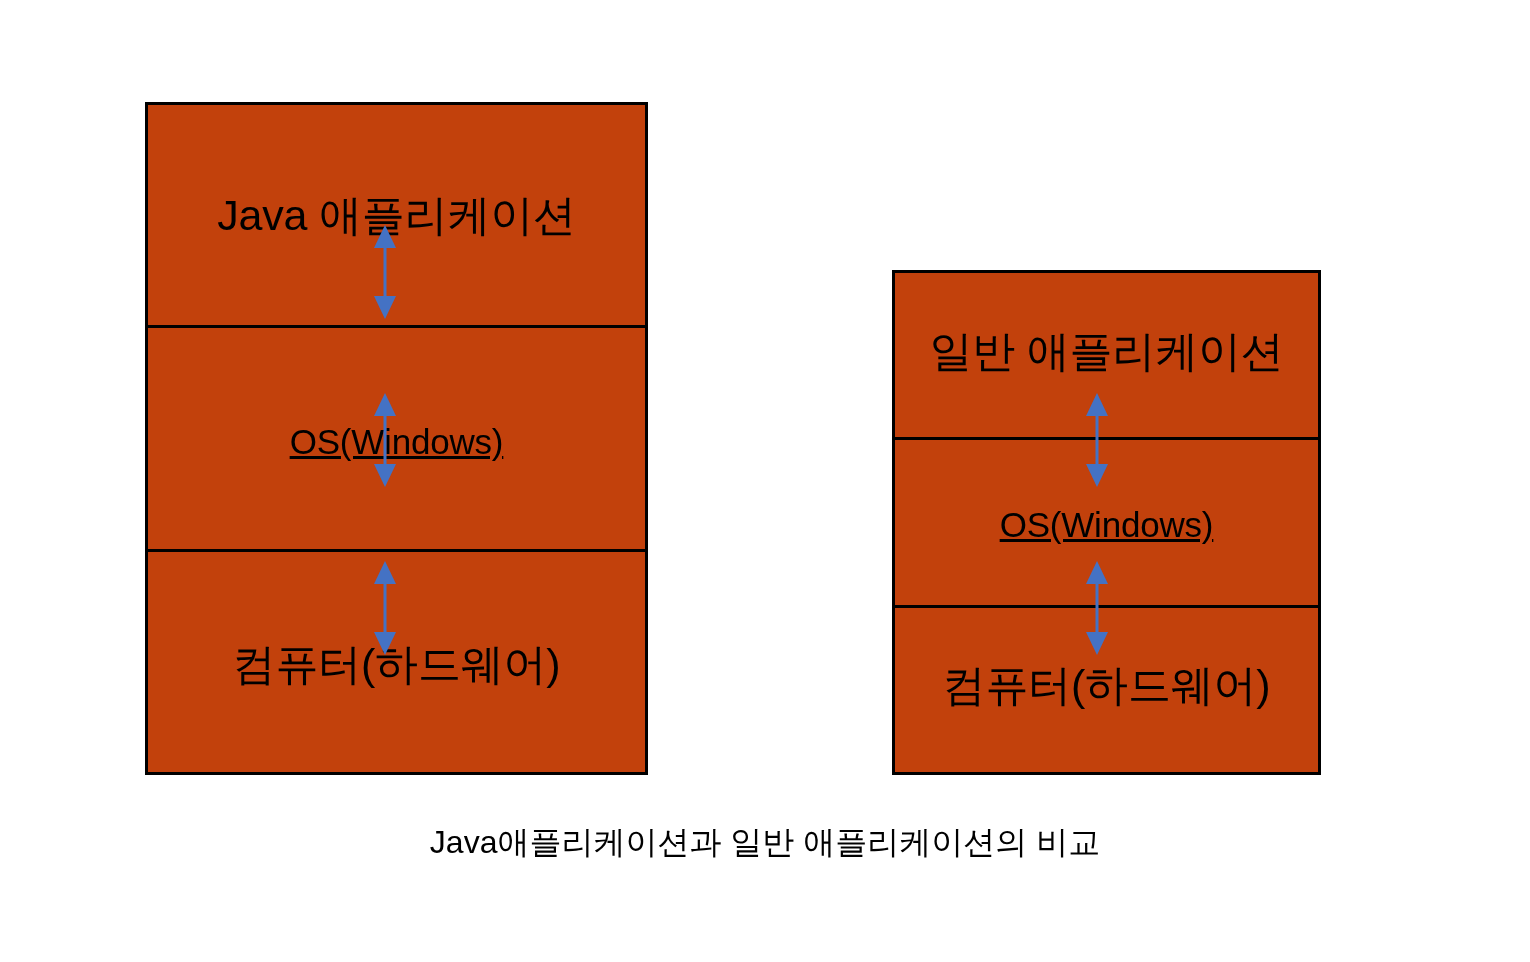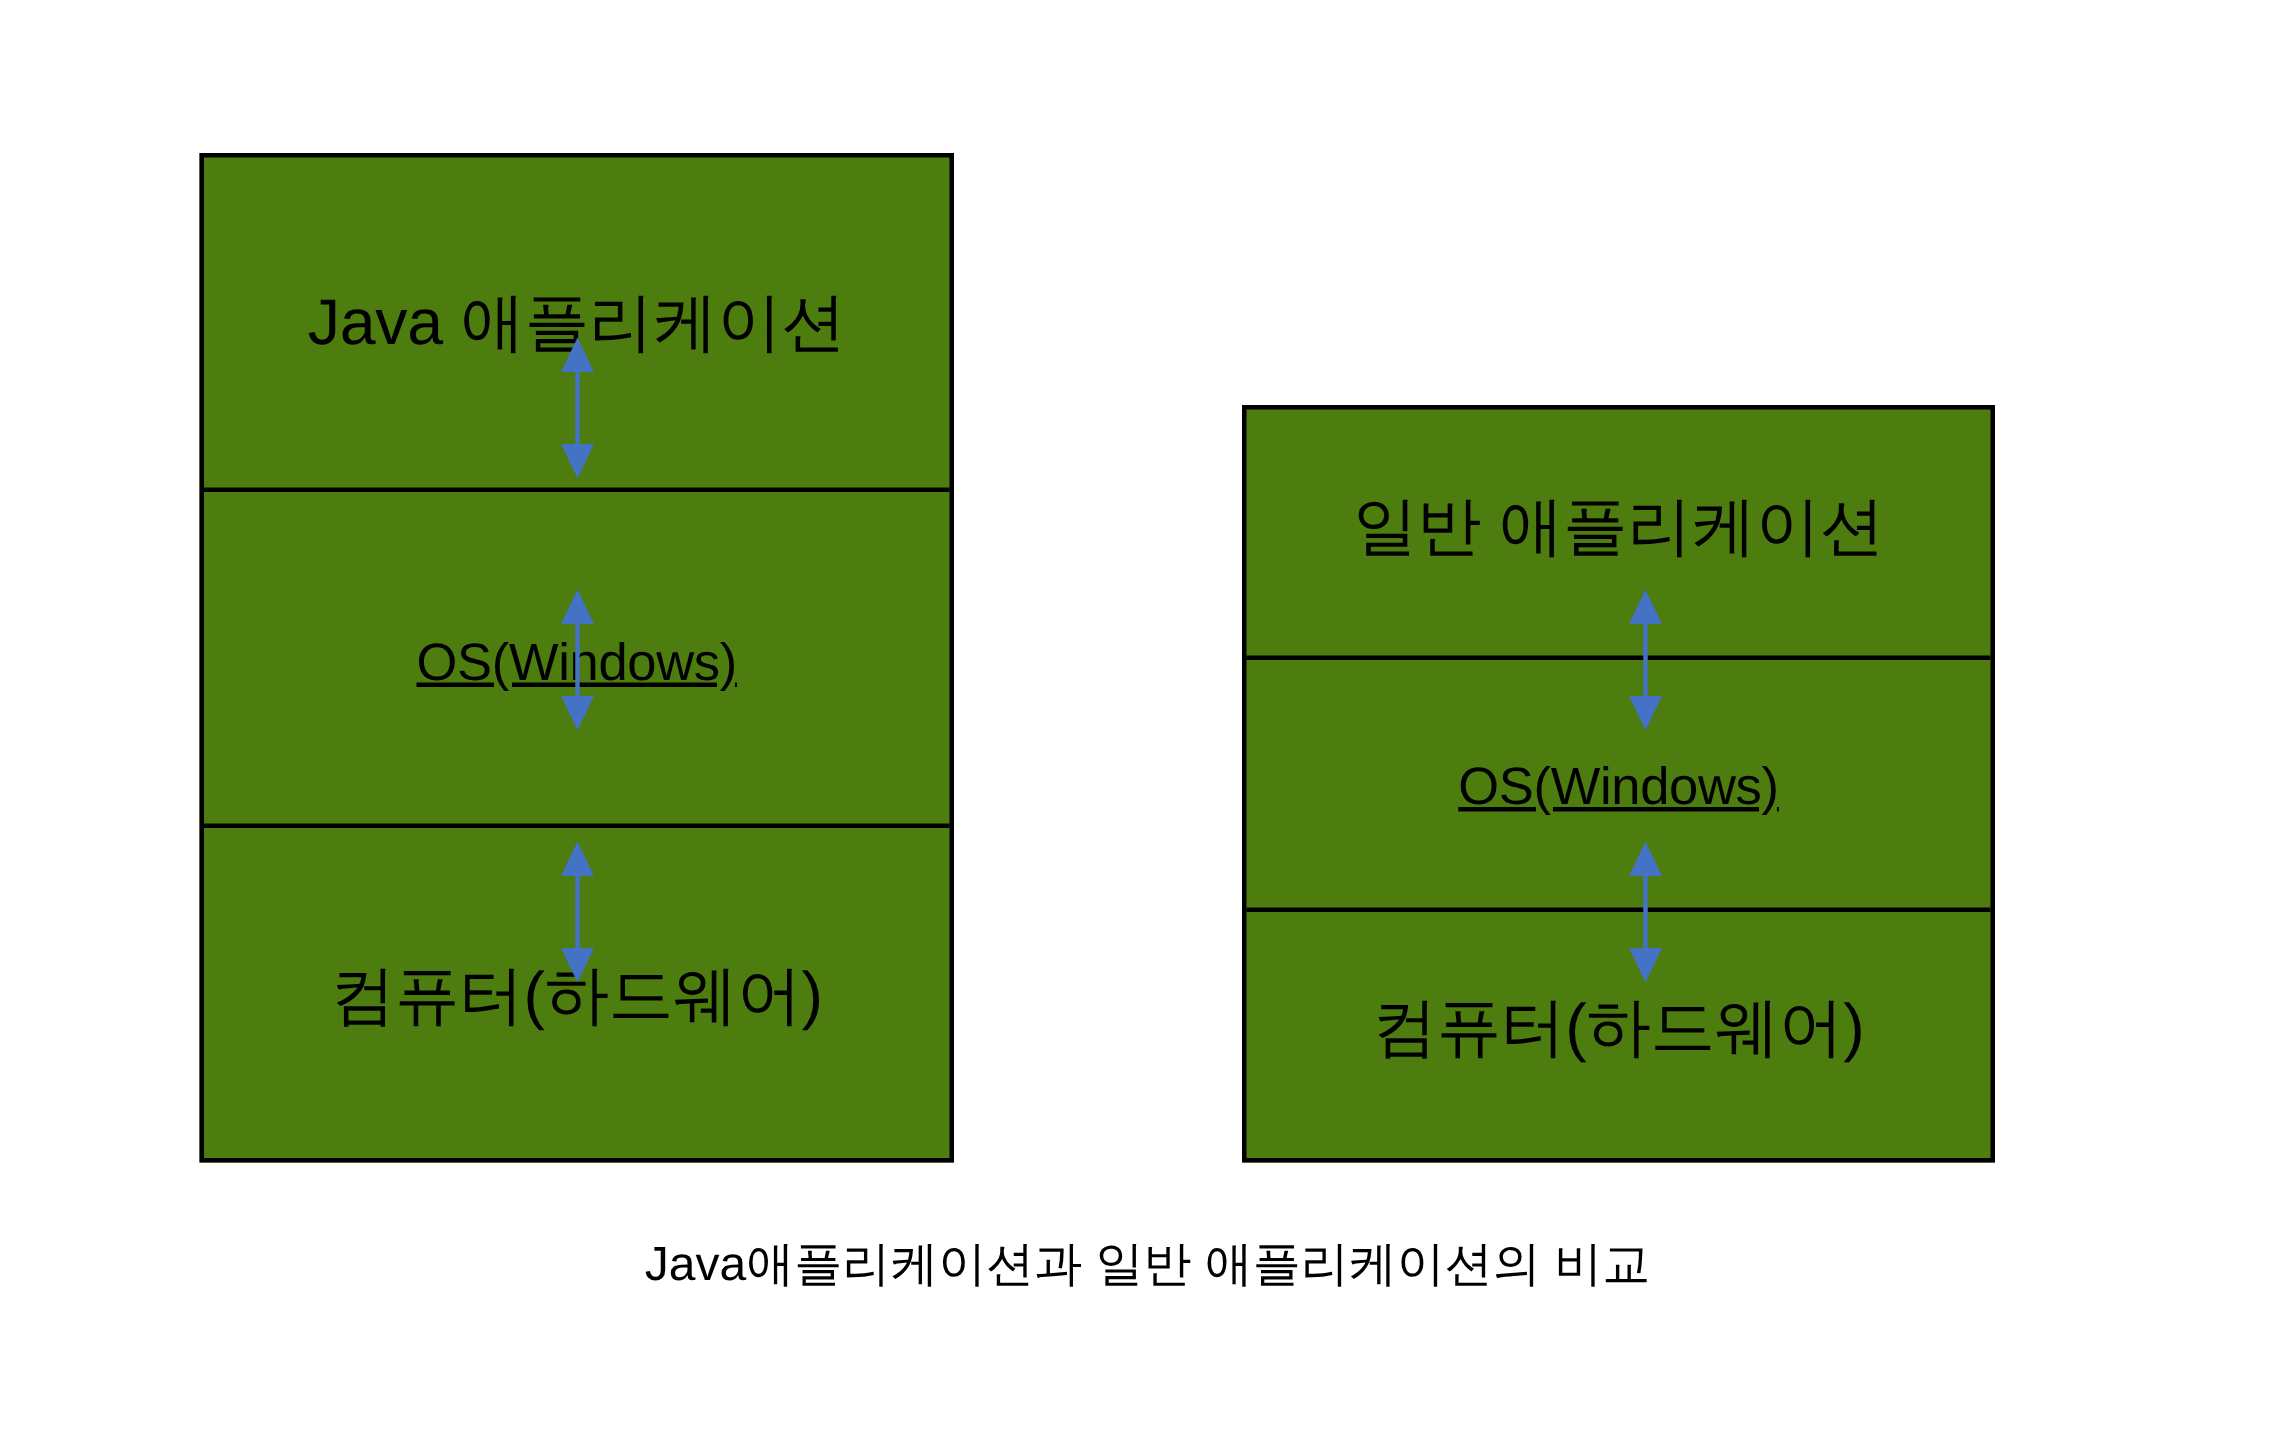--- a/index.html
+++ b/index.html
@@ -19,34 +19,35 @@
   .canvas {
     position: absolute;
     inset: 0;
   }
 
   
   .stack {
     position: absolute;
     border: 3px solid #000000;
     box-sizing: border-box;
-    background: #4d7c0f;
+    background: #c2410c;
     display: flex;
     flex-direction: column;
+    margin-left: 12px;
   }
   .stack-left {
     left: 133px;
     top: 102px;
     width: 503px;
     height: 673px;
   }
   .stack-right {
-    left: 828px;
+    left: 880px;
     top: 270px;
-    width: 502px;
+    width: 429px;
     height: 505px;
   }
 
   .layer {
     flex: 1 1 0;
     position: relative;
     display: flex;
     align-items: center;
     justify-content: center;
     box-sizing: border-box;

